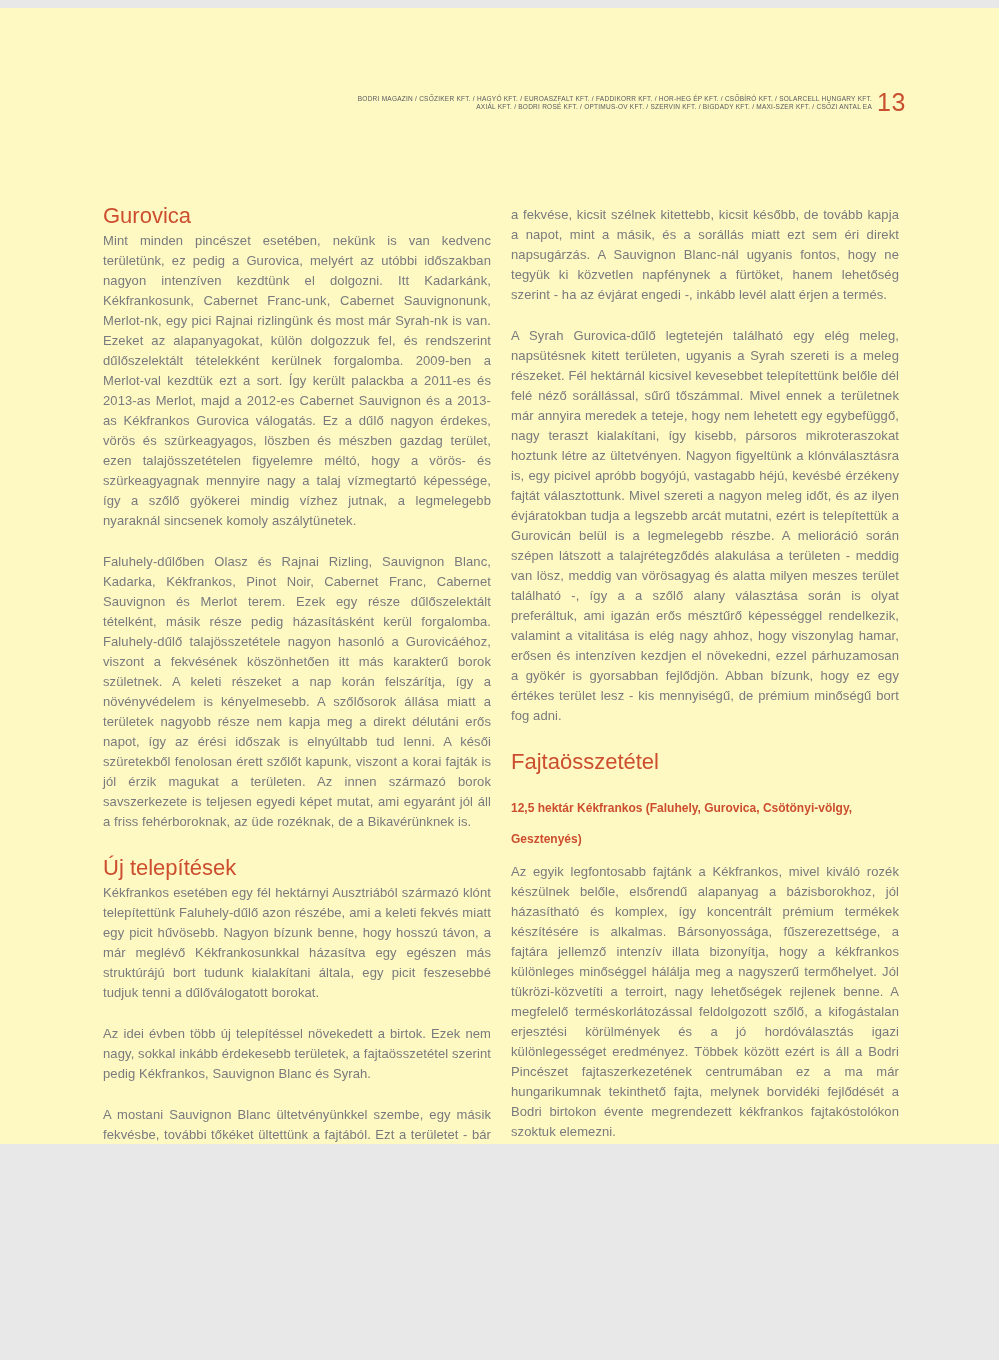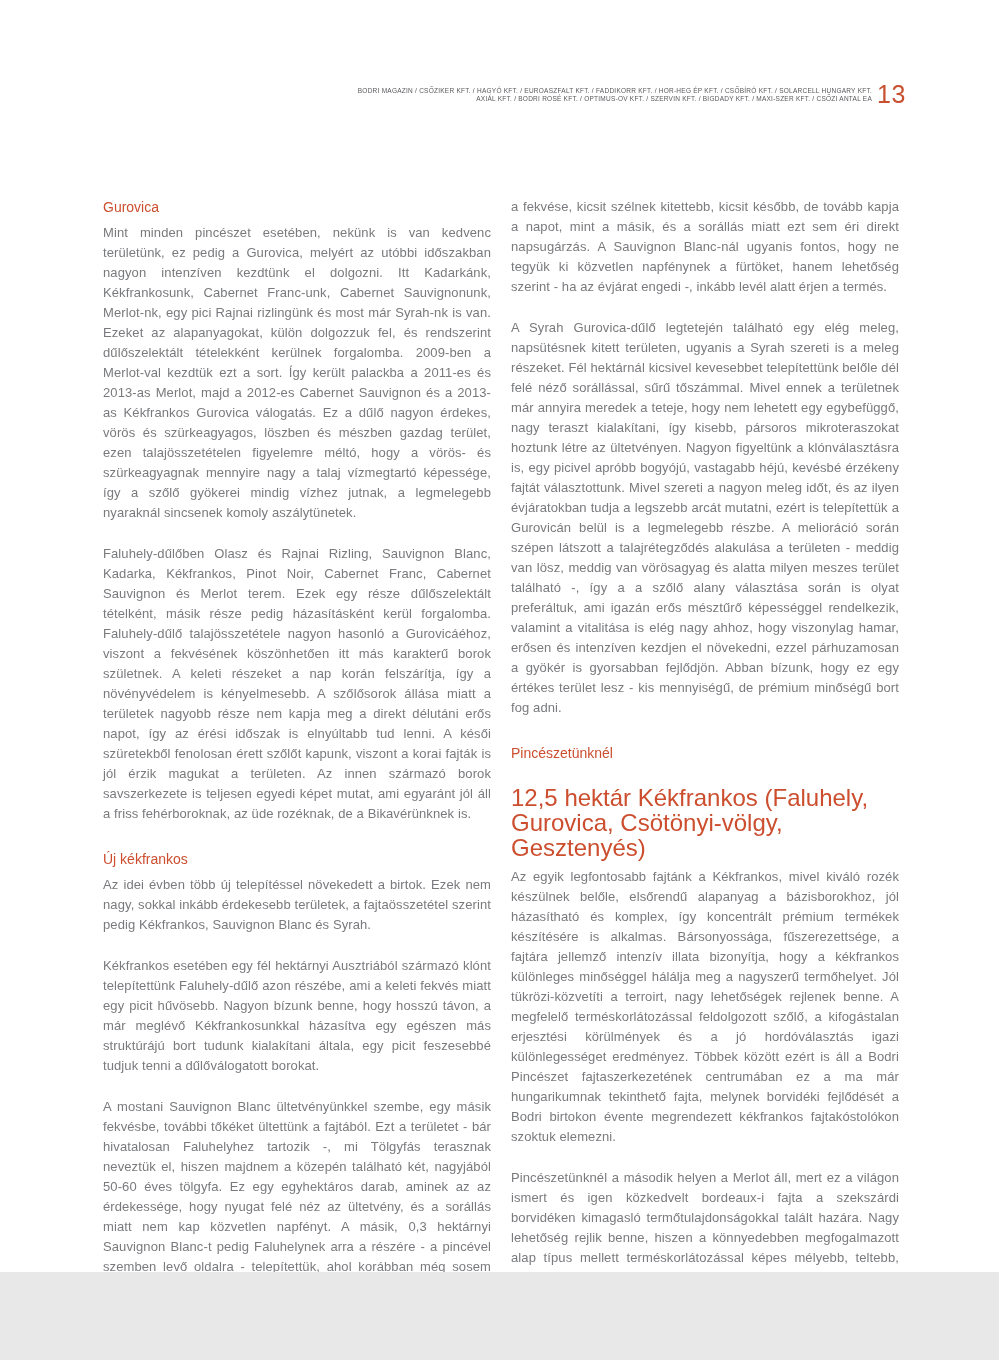--- a/index.html
+++ b/index.html
@@ -1,21 +1,21 @@
 <!DOCTYPE html>
 <html><head>
 <meta charset="utf-8">
 <style>
   html, body { margin: 0; padding: 0; background: #e8e8e8; }
   .page {
     position: relative;
     width: 999px;
-    height: 1272px;
-    background: #ffffff;
-    margin: 0 auto;
+    height: 1136px;
+    background: #fef9c3;
+    margin: 8px auto;
     font-family: "Liberation Sans", sans-serif;
     overflow: hidden;
   }
   .credits {
     position: absolute;
     top: 87px;
     right: 127px;
     width: 520px;
     text-align: right;
     font-size: 6.5px;
@@ -37,40 +37,40 @@
   }
   .col {
     position: absolute;
     top: 197px;
     width: 388px;
   }
   .col-left  { left: 103px; }
   .col-right { left: 511px; }
   .sec-heading {
     color: #cc4e2e;
-    font-size: 14px;
+    font-size: 22px;
     line-height: 21px;
     font-weight: 400;
     margin: 0 0 5px 0;
   }
   .mt { margin-top: 25px; }
   .body-p {
     color: #797a7d;
     font-size: 13px;
     line-height: 20px;
     text-align: justify;
     margin: 0 0 21px 0;
     letter-spacing: 0.1px;
   }
   .body-p:last-child { margin-bottom: 0; }
   .sub-heading {
     color: #cc4e2e;
-    font-size: 24px;
-    line-height: 25px;
-    font-weight: 400;
+    font-size: 12px;
+    line-height: 31px;
+    font-weight: 700;
     margin: 21px 0 7px 0;
   }
 </style>
 </head>
 <body>
 
 <div class="page">
 
   <div class="credits">
     <div>BODRI MAGAZIN / CSŐZIKER KFT. / HAGYÓ KFT. / EUROASZFALT KFT. / FADDIKORR KFT. / HOR-HEG ÉP KFT. / CSŐBÍRÓ KFT. / SOLARCELL HUNGARY KFT.</div>
@@ -78,33 +78,33 @@
   </div>
   <div class="pageno">13</div>
 
   <div class="col col-left">
 
     <h2 class="sec-heading">Gurovica</h2>
     <p class="body-p">Mint minden pincészet esetében, nekünk is van kedvenc területünk, ez pedig a Gurovica, melyért az utóbbi időszakban nagyon intenzíven kezdtünk el dolgozni. Itt Kadarkánk, Kékfrankosunk, Cabernet Franc-unk, Cabernet Sauvignonunk, Merlot-nk, egy pici Rajnai rizlingünk és most már Syrah-nk is van. Ezeket az alapanyagokat, külön dolgozzuk fel, és rendszerint dűlőszelektált tételekként kerülnek forgalomba. 2009-ben a Merlot-val kezdtük ezt a sort. Így került palackba a 2011-es és 2013-as Merlot, majd a 2012-es Cabernet Sauvignon és a 2013-as Kékfrankos Gurovica válogatás. Ez a dűlő nagyon érdekes, vörös és szürkeagyagos, löszben és mészben gazdag terület, ezen talajösszetételen figyelemre méltó, hogy a vörös- és szürkeagyagnak mennyire nagy a talaj vízmegtartó képessége, így a szőlő gyökerei mindig vízhez jutnak, a legmelegebb nyaraknál sincsenek komoly aszálytünetek.</p>
 
     <p class="body-p">Faluhely-dűlőben Olasz és Rajnai Rizling, Sauvignon Blanc, Kadarka, Kékfrankos, Pinot Noir, Cabernet Franc, Cabernet Sauvignon és Merlot terem. Ezek egy része dűlőszelektált tételként, másik része pedig házasításként kerül forgalomba. Faluhely-dűlő talajösszetétele nagyon hasonló a Gurovicáéhoz, viszont a fekvésének köszönhetően itt más karakterű borok születnek. A keleti részeket a nap korán felszárítja, így a növényvédelem is kényelmesebb. A szőlősorok állása miatt a területek nagyobb része nem kapja meg a direkt délutáni erős napot, így az érési időszak is elnyúltabb tud lenni. A késői szüretekből fenolosan érett szőlőt kapunk, viszont a korai fajták is jól érzik magukat a területen. Az innen származó borok savszerkezete is teljesen egyedi képet mutat, ami egyaránt jól áll a friss fehérboroknak, az üde rozéknak, de a Bikavérünknek is.</p>
 
-    <h2 class="sec-heading mt">Új kékfrankos</h2>
+    <h2 class="sec-heading mt">Új telepítések</h2>
+    <p class="body-p">Kékfrankos esetében egy fél hektárnyi Ausztriából származó klónt telepítettünk Faluhely-dűlő azon részébe, ami a keleti fekvés miatt egy picit hűvösebb. Nagyon bízunk benne, hogy hosszú távon, a már meglévő Kékfrankosunkkal házasítva egy egészen más struktúrájú bort tudunk kialakítani általa, egy picit feszesebbé tudjuk tenni a dűlőválogatott borokat.</p>
     <p class="body-p">Az idei évben több új telepítéssel növekedett a birtok. Ezek nem nagy, sokkal inkább érdekesebb területek, a fajtaösszetétel szerint pedig Kékfrankos, Sauvignon Blanc és Syrah.</p>
-    <p class="body-p">Kékfrankos esetében egy fél hektárnyi Ausztriából származó klónt telepítettünk Faluhely-dűlő azon részébe, ami a keleti fekvés miatt egy picit hűvösebb. Nagyon bízunk benne, hogy hosszú távon, a már meglévő Kékfrankosunkkal házasítva egy egészen más struktúrájú bort tudunk kialakítani általa, egy picit feszesebbé tudjuk tenni a dűlőválogatott borokat.</p>
     <p class="body-p">A mostani Sauvignon Blanc ültetvényünkkel szembe, egy másik fekvésbe, további tőkéket ültettünk a fajtából. Ezt a területet - bár hivatalosan Faluhelyhez tartozik -, mi Tölgyfás terasznak neveztük el, hiszen majdnem a közepén található két, nagyjából 50-60 éves tölgyfa. Ez egy egyhektáros darab, aminek az az érdekessége, hogy nyugat felé néz az ültetvény, és a sorállás miatt nem kap közvetlen napfényt. A másik, 0,3 hektárnyi Sauvignon Blanc-t pedig Faluhelynek arra a részére - a pincével szemben levő oldalra - telepítettük, ahol korábban még sosem volt szőlő. Valamivel másabb</p>
 
   </div>
 
   <div class="col col-right">
 
     <p class="body-p">a fekvése, kicsit szélnek kitettebb, kicsit később, de tovább kapja a napot, mint a másik, és a sorállás miatt ezt sem éri direkt napsugárzás. A Sauvignon Blanc-nál ugyanis fontos, hogy ne tegyük ki közvetlen napfénynek a fürtöket, hanem lehetőség szerint - ha az évjárat engedi -, inkább levél alatt érjen a termés.</p>
     <p class="body-p">A Syrah Gurovica-dűlő legtetején található egy elég meleg, napsütésnek kitett területen, ugyanis a Syrah szereti is a meleg részeket. Fél hektárnál kicsivel kevesebbet telepítettünk belőle dél felé néző sorállással, sűrű tőszámmal. Mivel ennek a területnek már annyira meredek a teteje, hogy nem lehetett egy egybefüggő, nagy teraszt kialakítani, így kisebb, pársoros mikroteraszokat hoztunk létre az ültetvényen. Nagyon figyeltünk a klónválasztásra is, egy picivel apróbb bogyójú, vastagabb héjú, kevésbé érzékeny fajtát választottunk. Mivel szereti a nagyon meleg időt, és az ilyen évjáratokban tudja a legszebb arcát mutatni, ezért is telepítettük a Gurovicán belül is a legmelegebb részbe. A melioráció során szépen látszott a talajrétegződés alakulása a területen - meddig van lösz, meddig van vörösagyag és alatta milyen meszes terület található -, így a a szőlő alany választása során is olyat preferáltuk, ami igazán erős mésztűrő képességgel rendelkezik, valamint a vitalitása is elég nagy ahhoz, hogy viszonylag hamar, erősen és intenzíven kezdjen el növekedni, ezzel párhuzamosan a gyökér is gyorsabban fejlődjön. Abban bízunk, hogy ez egy értékes terület lesz - kis mennyiségű, de prémium minőségű bort fog adni.</p>
 
-    <h2 class="sec-heading mt">Pincészetünknél</h2>
+    <h2 class="sec-heading mt">Fajtaösszetétel</h2>
 
     <h3 class="sub-heading">12,5 hektár Kékfrankos (Faluhely, Gurovica, Csötönyi-völgy, Gesztenyés)</h3>
     <p class="body-p">Az egyik legfontosabb fajtánk a Kékfrankos, mivel kiváló rozék készülnek belőle, elsőrendű alapanyag a bázisborokhoz, jól házasítható és komplex, így koncentrált prémium termékek készítésére is alkalmas. Bársonyossága, fűszerezettsége, a fajtára jellemző intenzív illata bizonyítja, hogy a kékfrankos különleges minőséggel hálálja meg a nagyszerű termőhelyet. Jól tükrözi-közvetíti a terroirt, nagy lehetőségek rejlenek benne. A megfelelő terméskorlátozással feldolgozott szőlő, a kifogástalan erjesztési körülmények és a jó hordóválasztás igazi különlegességet eredményez. Többek között ezért is áll a Bodri Pincészet fajtaszerkezetének centrumában ez a ma már hungarikumnak tekinthető fajta, melynek borvidéki fejlődését a Bodri birtokon évente megrendezett kékfrankos fajtakóstolókon szoktuk elemezni.</p>
 
     <p class="body-p">Pincészetünknél a második helyen a Merlot áll, mert ez a világon ismert és igen közkedvelt bordeaux-i fajta a szekszárdi borvidéken kimagasló termőtulajdonságokkal talált hazára. Nagy lehetőség rejlik benne, hiszen a könnyedebben megfogalmazott alap típus mellett terméskorlátozással képes mélyebb, teltebb, igazi “nagyágyú” vörösborokat adni. Jellemzői: közepes test, mély rubin szín, intenzív illat, harmonikus savak és bársonyosság.</p>
 
   </div>
 
 </div>
 

